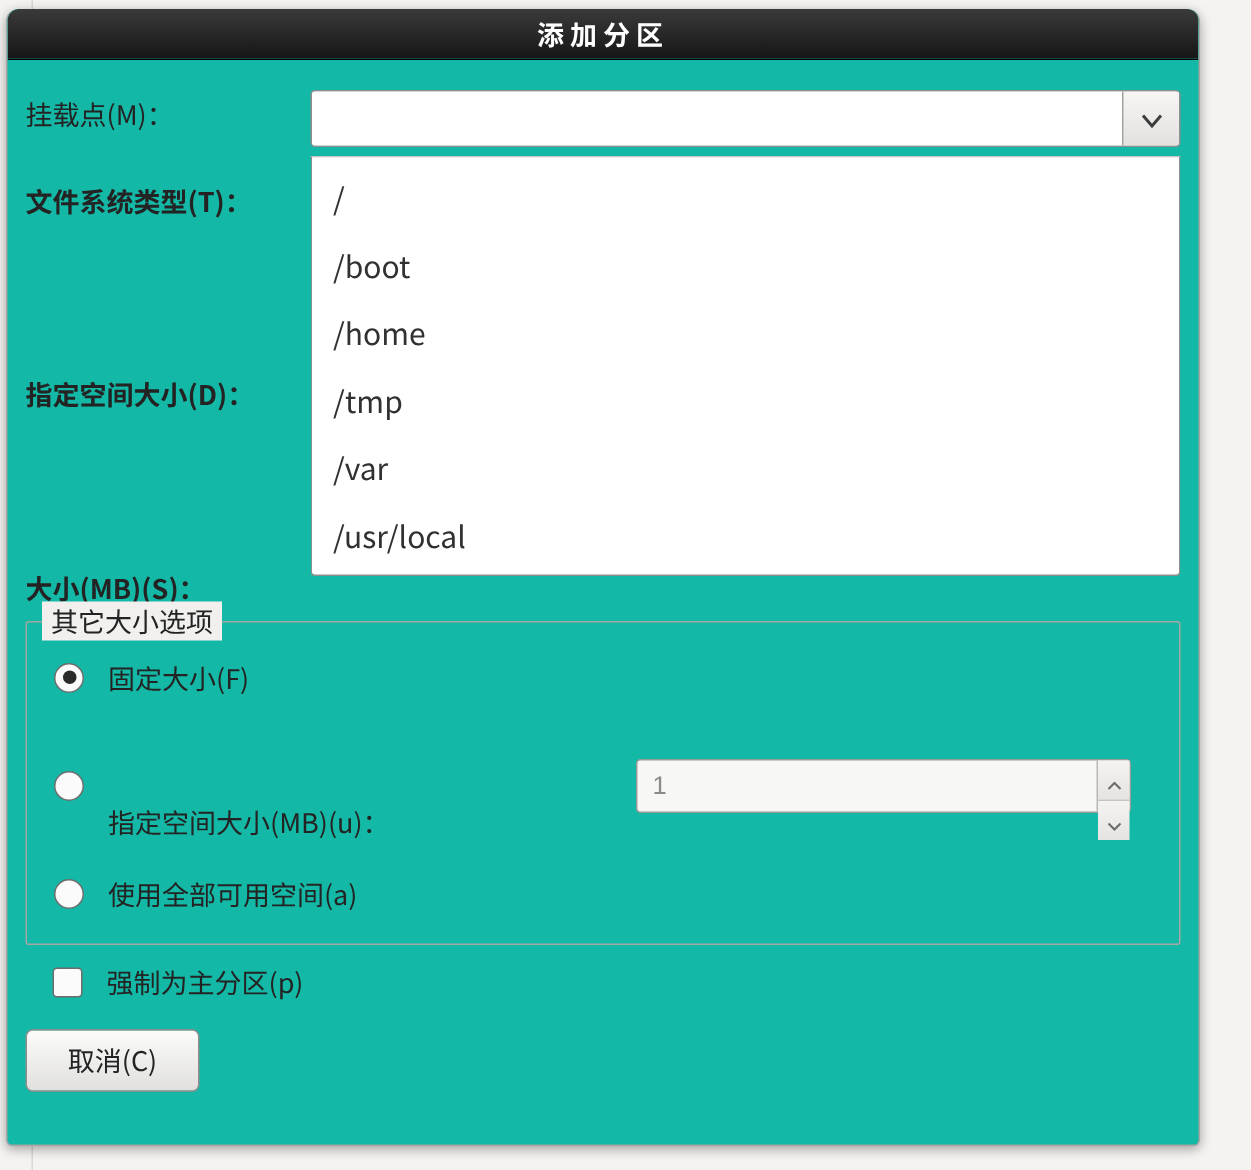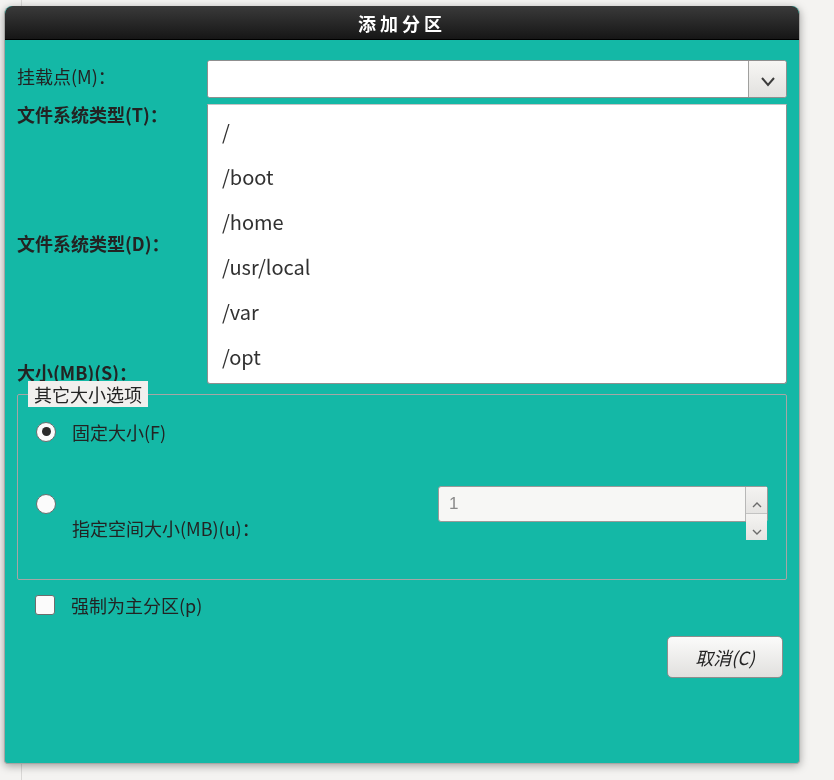--- a/index.html
+++ b/index.html
@@ -36,20 +36,21 @@
   }
   .content {
     padding: 20px 12px 12px 12px;
     font-size: 18px;
     color: #232323;
     position: relative;
   }
   .row {
     display: flex;
     align-items: flex-start;
+    margin-bottom: 20px;
   }
   .label-col {
     width: 190px;
     flex-shrink: 0;
     padding-top: 4px;
     line-height: 1.4;
   }
   .field-col {
     flex: 1;
     position: relative;
@@ -99,21 +100,21 @@
   }
   
   .behind-label {
     display: block;
     font-weight: bold;
   }
   .fieldset {
     border: 1px solid #a6a6a5;
     border-radius: 2px;
     margin: 8px 0 12px 0;
-    padding: 24px 18px 16px 18px;
+    padding: 24px 32px 16px 18px;
     position: relative;
   }
   .fieldset-legend {
     position: absolute;
     top: -14px;
     left: 10px;
     background: #f1f0ee;
     padding: 0 6px;
     font-size: 18px;
   }
@@ -176,25 +177,23 @@
     display: flex;
     align-items: center;
     justify-content: center;
     background: linear-gradient(#f4f3f1,#e5e4e2);
   }
   .spin-btn:first-child { border-bottom: 1px solid #c3c3c2; }
   .spin-btn svg { width: 10px; height: 6px; }
   .check-row { margin: 10px 0 18px 6px; padding-left: 12px; }
   .button-bar {
     display: flex;
-    justify-content: flex-end;
     gap: 16px;
     margin-top: 18px;
     padding-right: 4px;
-    font-style: italic;
   }
   .btn {
     min-width: 116px;
     height: 42px;
     border: 1px solid #8e8e8d;
     border-radius: 5px;
     background: linear-gradient(#fbfbfa, #e1e0de);
     font-size: 18px;
     display: flex;
     align-items: center;
@@ -233,33 +232,33 @@
               <svg viewBox="0 0 14 10">
                   <path d="M1 1 L7 8 L13 1" fill="none" stroke="#3c3c3c" stroke-width="2"></path>
                 </svg>
             </span>
           </div>
         </div>
         <div class="dropdown">
           <div class="dropdown-item">/</div>
           <div class="dropdown-item">/boot</div>
           <div class="dropdown-item">/home</div>
+          <div class="dropdown-item">/tmp</div>
+          <div class="dropdown-item">/var</div>
           <div class="dropdown-item">/usr/local</div>
-          <div class="dropdown-item">/var</div>
-          <div class="dropdown-item">/opt</div>
         </div>
       </div>
     </div>
 
     <div class="row" style="margin-bottom:100px;">
       <div class="label-col behind-label">文件系统类型(T)：</div>
     </div>
 
     <div class="row" style="margin-bottom:100px;">
-      <div class="label-col behind-label">文件系统类型(D)：</div>
+      <div class="label-col behind-label">指定空间大小(D)：</div>
     </div>
 
     <div class="row" style="margin-bottom:4px;">
       <div class="label-col behind-label">大小(MB)(S)：</div>
     </div>
 
     <div class="fieldset">
       <span class="fieldset-legend">其它大小选项</span>
 
       <div class="radio-row">
@@ -281,20 +280,24 @@
             </div>
             <div class="spin-btn">
               <span><svg viewBox="0 0 10 6">
                     <path d="M1 1 L5 5 L9 1" fill="none" stroke="#6b6b6b" stroke-width="1.4"></path>
                   </svg></span>
             </div>
           </div>
         </div>
       </div>
 
+      <div class="radio-row">
+        <span class="radio"></span>
+        <span>使用全部可用空间(a)</span>
+      </div>
     </div>
 
     <div class="check-row">
       <span class="check"></span>
       <span>强制为主分区(p)</span>
     </div>
 
     <div class="button-bar">
       <div class="btn">取消(C)</div>
     </div>

